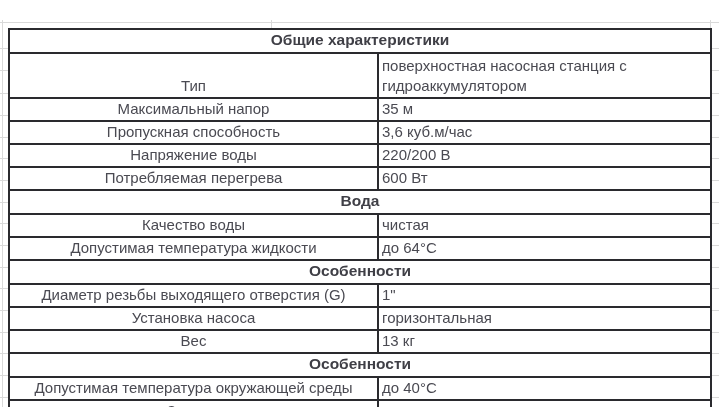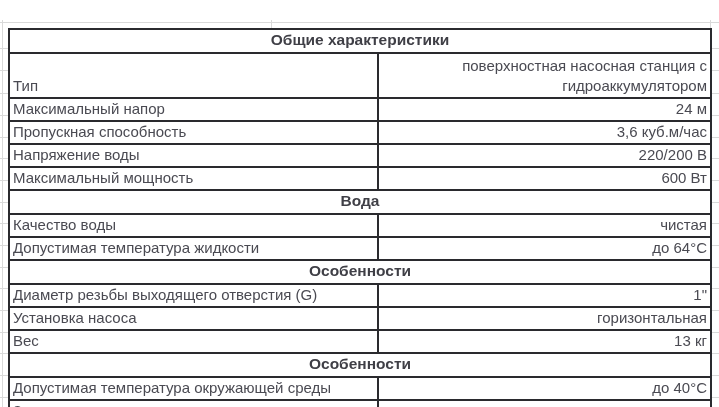--- a/index.html
+++ b/index.html
@@ -36,22 +36,22 @@
     line-height:20px;
   }
   table.spec col.c1{width:369px;}
   table.spec col.c2{width:333px;}
   table.spec td{
     border:2px solid var(--border);
     padding:0 3px 1px 3px;
     vertical-align:bottom;
     overflow:hidden;
   }
-  td.label{text-align:left;}
-  td.value{text-align:right;line-height:20px;}
+  td.label{text-align:center;}
+  td.value{text-align:left;line-height:20px;}
   tr.section td{
     text-align:center;
     font-weight:bold;
     color:var(--header-text);
     font-size:15.5px;
     vertical-align:middle;
     padding-bottom:2px;
   }
 </style>
 </head>
@@ -92,32 +92,32 @@
     <tbody>
       <tr class="section" style="height:20px">
         <td colspan="2">Общие характеристики</td>
       </tr>
       <tr style="height:45px">
         <td class="label">Тип</td>
         <td class="value">поверхностная насосная станция с гидроаккумулятором</td>
       </tr>
       <tr style="height:22px">
         <td class="label">Максимальный напор</td>
-        <td class="value">24 м</td>
+        <td class="value">35 м</td>
       </tr>
       <tr style="height:21px">
         <td class="label">Пропускная способность</td>
         <td class="value">3,6 куб.м/час</td>
       </tr>
       <tr style="height:22px">
         <td class="label">Напряжение воды</td>
         <td class="value">220/200 В</td>
       </tr>
       <tr style="height:22px">
-        <td class="label">Максимальный мощность</td>
+        <td class="label">Потребляемая перегрева</td>
         <td class="value">600 Вт</td>
       </tr>
       <tr class="section" style="height:21px">
         <td colspan="2">Вода</td>
       </tr>
       <tr style="height:22px">
         <td class="label">Качество воды</td>
         <td class="value">чистая</td>
       </tr>
       <tr style="height:22px">

